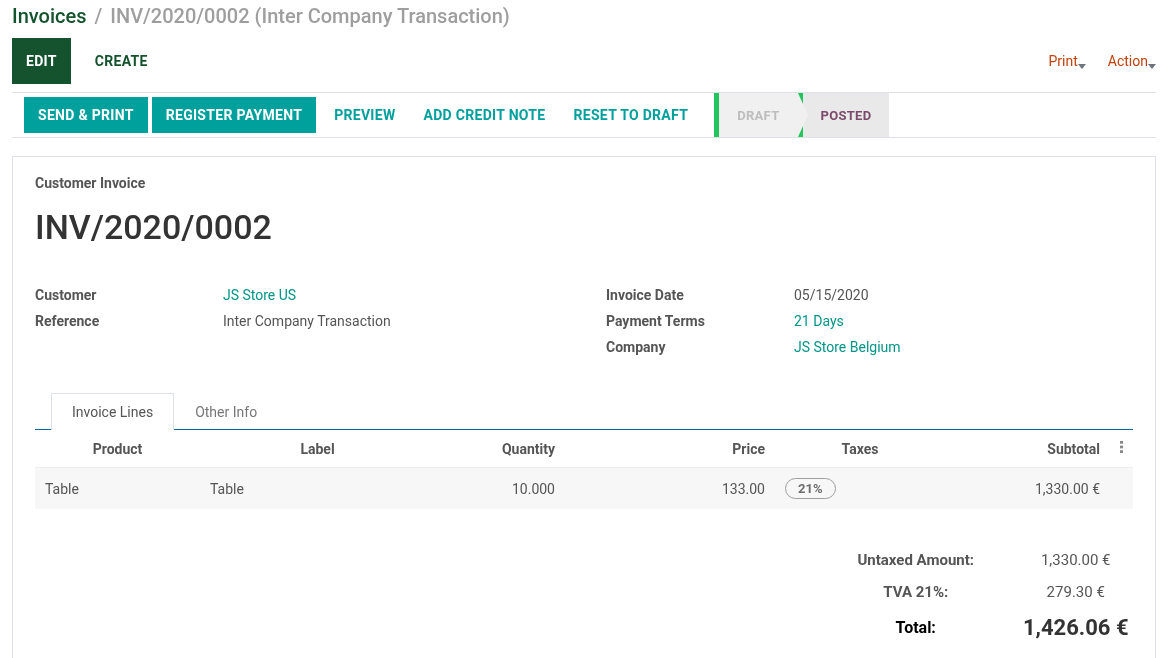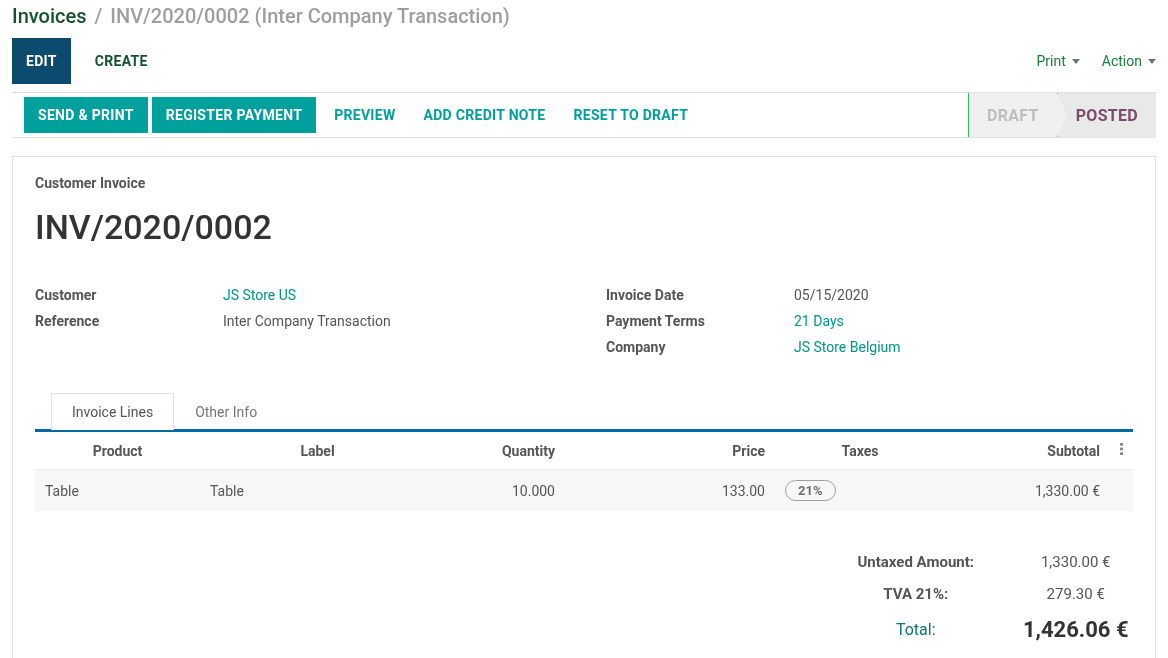--- a/index.html
+++ b/index.html
@@ -8,64 +8,64 @@
 .app { padding: 4px 12px 12px 12px; }
 
 .breadcrumbs { font-size: 20px; font-weight: 500; color: #9e9e9e; display: flex; align-items: center; gap: 8px; }
 .breadcrumbs .root { color: #14532d; }
 .breadcrumbs .slash { color: #9e9e9e; }
 .breadcrumbs .tail { color: #9e9e9e; }
 
 .header-row { display: flex; justify-content: space-between; align-items: center; margin: 10px 0 2px 0; }
 .header-left { display: flex; align-items: center; gap: 2px; }
 .btn { border: none; cursor: pointer; font: inherit; }
-.btn-edit { background: #0c4a6e; color: #fff; font-weight: 700; letter-spacing: 0.3px; padding: 15px 14px; font-size: 14px; }
+.btn-edit { background: #14532d; color: #fff; font-weight: 700; letter-spacing: 0.3px; padding: 15px 14px; font-size: 14px; }
 .btn-create { background: transparent; color: #14532d; font-weight: 700; letter-spacing: 0.3px; padding: 8px 14px; font-size: 14px; margin-left: 8px; }
 .header-right { display: flex; align-items: center; gap: 22px; color: #6c757d; }
-.dropdown { display: flex; align-items: center; gap: 6px; cursor: pointer; color: #15803d; font-size: 14px; }
+.dropdown { display: flex; align-items: flex-end; gap: 0; cursor: pointer; color: #c2410c; font-size: 14px; }
 .caret-down { width: 0; height: 0; border-left: 4px solid transparent; border-right: 4px solid transparent; border-top: 5px solid #6c757d; }
 
-.action-bar { display: flex; align-items: center; justify-content: space-between; border: 1px solid #dee2e6; border-left: none; border-right: none; margin-top: 8px; position: relative; }
+.action-bar { display: flex; align-items: center; border: 1px solid #dee2e6; border-left: none; border-right: none; margin-top: 8px; position: relative; }
 .action-left { display: flex; align-items: center; padding: 0 12px; gap: 0; }
 .btn-action { background: #00a09d; color: #fff; font-weight: 700; letter-spacing: 0.3px; padding: 10px 14px; font-size: 14px; margin: 4px 4px 4px 0; }
 .btn-link-action { background: transparent; color: #00a09d; font-weight: 700; letter-spacing: 0.3px; padding: 10px 14px; font-size: 14px; }
 .status-wrap { display: flex; align-items: stretch; height: 44px; }
-.status-step { display: flex; align-items: center; padding: 0 18px; background: #f0f0f0; color: #bdbdbd; font-weight: 700; letter-spacing: 0.3px; font-size: 16px; position: relative; border-left: 1px solid #22c55e; }
+.status-step { display: flex; align-items: center; padding: 0 18px; background: #f0f0f0; color: #bdbdbd; font-weight: 700; letter-spacing: 0.3px; font-size: 13px; position: relative; border-left: 5px solid #22c55e; }
 .status-step.first::after { content: ""; position: absolute; right: -10px; top: 0; bottom: 0; width: 0; height: 0; border-top: 22px solid transparent; border-bottom: 22px solid transparent; border-left: 10px solid #f0f0f0; z-index: 2;}
 .status-step.active { background: #e9e9e9; color: #7c4b6b; }
 
 .content-card { border: 1px solid #dee2e6; margin-top: 18px; padding: 18px 22px 22px 22px; }
 .card-label { font-size: 14px; font-weight: 700; color: #555; }
 .invoice-title { font-size: 34px; font-weight: 500; color: #333; margin-top: 16px; }
 
 .form-cols { display: flex; margin-top: 40px; gap: 44px; }
 .form-col { flex: 1; }
 .form-row { display: flex; margin-bottom: 10px; }
 .form-row .label { width: 188px; font-weight: 700; color: #555; }
 .form-row .value { color: #555; }
 .form-row .value-link { color: #009688; }
 
-.tabs { display: flex; margin-top: 28px; border-bottom: 3px solid #0369a1; padding-left: 16px; }
+.tabs { display: flex; margin-top: 28px; border-bottom: 1px solid #0369a1; padding-left: 16px; }
 .tab { padding: 10px 20px; font-size: 14px; color: #777; border: 1px solid transparent; border-bottom: none; cursor: pointer; margin-bottom: -1px; }
 .tab.active { color: #555; border-color: #dee2e6 #dee2e6 #fff #dee2e6; background: #fff; }
 
 .table { width: 100%; border-collapse: collapse; margin-top: 0px; }
 .table thead th { text-align: center; font-weight: 700; color: #555; padding: 10px 10px; border-bottom: 1px solid #eee; font-size: 14px; }
 .table thead th.right { text-align: right; }
 .table tbody td { padding: 10px 10px; color: #555; background: #f7f7f7; }
 .table tbody td.right { text-align: right; }
 .tax-badge { display: inline-block; border: 1.5px solid #9e9e9e; border-radius: 14px; padding: 2px 12px; font-weight: 700; color: #6d6d6d; font-size: 13px; }
 .menu-cell { width: 16px; text-align: center; color: #888; cursor: pointer; }
 .vdots { display: inline-block; width: 3px; height: 14px; background: radial-gradient(circle, #888 1.5px, transparent 1.5px) 0 0/3px 4.66px repeat-y; }
 
 .totals { margin-top: 42px; display: flex; justify-content: flex-end; }
 .totals-grid { display: grid; grid-template-columns: auto auto; row-gap: 14px; column-gap: 40px; min-width: 280px; text-align: center; }
 .totals-grid .lbl { font-weight: 700; color: #555; font-size: 15px; }
 .totals-grid .val { color: #555; font-size: 15px; }
-.totals-grid .total-lbl { font-weight: 400; color: #0f766e; font-size: 16px; align-self: center;}
+.totals-grid .total-lbl { font-weight: 700; color: #000000; font-size: 16px; align-self: center;}
 .totals-grid .total-val { font-weight: 700; color: #333; font-size: 22px; }
 </style>
 </head>
 <body>
 
 <div class="app">
   <div class="breadcrumbs">
     <span class="root">Invoices</span>
     <span class="slash">/</span>
     <span class="tail">INV/2020/0002 (Inter Company Transaction)</span>

